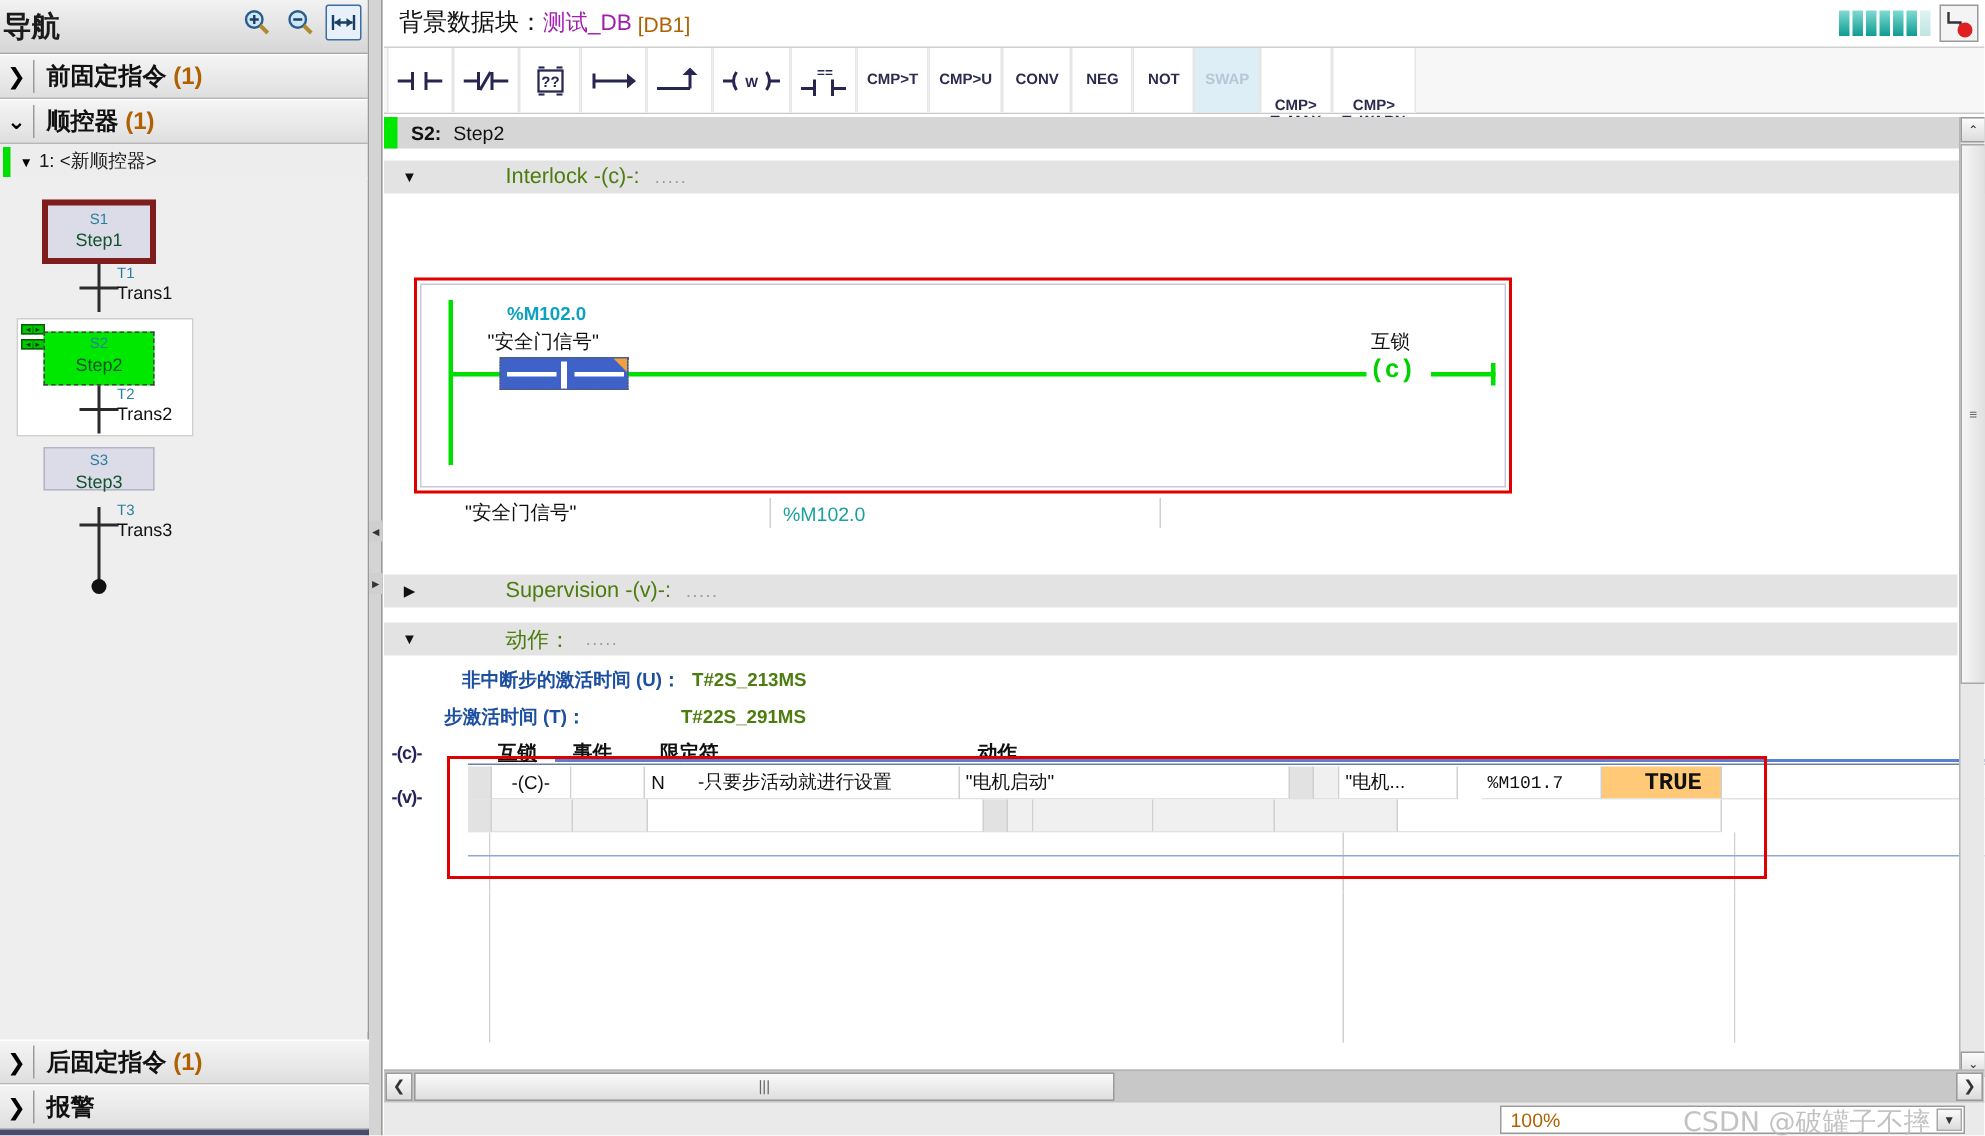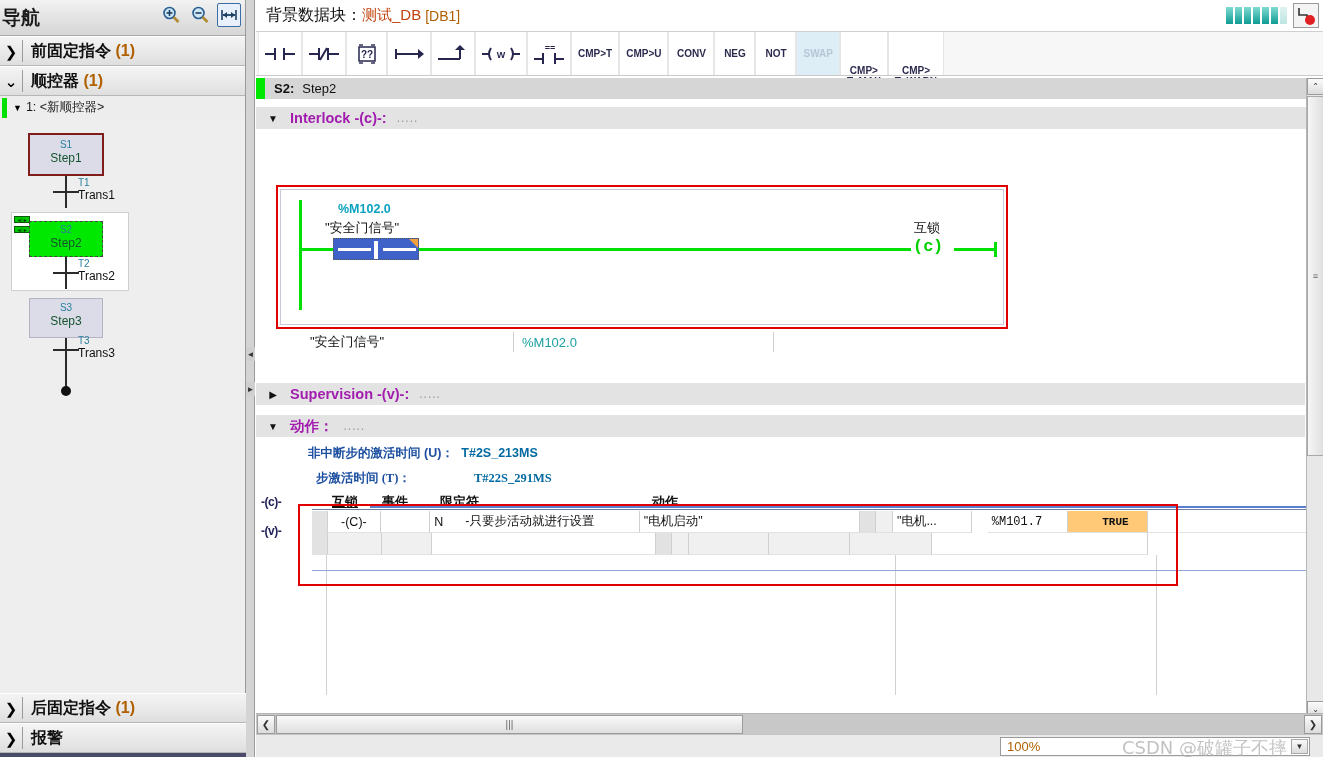--- a/index.html
+++ b/index.html
@@ -75,21 +75,21 @@
   #sfc-area {
     position: absolute; left: 0; top: 118px; width: 245px; height: 570px;
     background: #eeeeee; overflow: hidden;
   }
   .sfc-step {
     position: absolute;
     text-align: center;
     background: #dcdce8;
     border: 1px solid #b4b4c4;
   }
-  .sfc-step.sel-thick { border: 2px solid #7f1d1d; background:#dcdce8; }
+  .sfc-step.sel-thick { border: 4px solid #7f1d1d; background:#dcdce8; }
   .sfc-step.active {
     background: #00e800; border: 1px dashed #444;
   }
   .sfc-step .sname { font-size: 10px; color: #2a7f9e; line-height: 12px; }
   .sfc-step .slabel { font-size: 12px; color: #14532d; line-height: 14px; }
   .sfc-sel-box {
     position: absolute; background: #ffffff; border: 1px solid #cfcfcf;
   }
   .sfc-line { position: absolute; background: #2b2b2b; width: 2px; }
   .sfc-tbar { position: absolute; background: #2b2b2b; height: 2px; }
@@ -120,21 +120,21 @@
   
   #editor {
     position: absolute; left: 256px; top: 0; right: 0; height: 757px;
     background: #ffffff;
   }
   #editor-title {
     height: 32px; background: #ffffff; border-bottom: 1px solid #cfcfcf;
     display: flex; align-items: center; padding-left: 10px; position: relative;
   }
   .title-cn { font-size: 16px; color: #111; font-weight: normal; }
-  .title-db { font-size: 15px; color: #c2410c; }
+  .title-db { font-size: 15px; color: #a21caf; }
   .title-brk { font-size: 14px; color: #b06000; margin-left: 4px; }
   #title-status {
     position: absolute; right: 36px; top: 7px; display: flex; gap: 2px;
   }
   .stat-bar { width: 7px; height: 17px; background: linear-gradient(to bottom,#7fdbd4,#0e9c91); }
   .stat-bar.pale { background: linear-gradient(to bottom,#dff3f1,#bfe6e2); }
   #title-icon {
     position: absolute; right: 4px; top: 3px; width: 26px; height: 25px;
     border: 1px solid #9a9a9a; background: #f4f4f4;
   }
@@ -168,21 +168,21 @@
     height: 24px; font-size: 13px; color: #8a8a8a; padding-left: 18px;
     display: flex; align-items: center; border-left: 2px solid #d6d6d6;
     margin-left: 14px;
   }
 
   .sect-header {
     height: 22px; background: #e3e3e3; display: flex; align-items: center;
     margin-top: 8px;
   }
   .sect-tri { width: 34px; text-align: center; font-size: 10px; color: #111; }
-  .sect-label { font-size: 14.5px; font-weight: bold; color: #a21caf; }
+  .sect-label { font-size: 14.5px; font-weight: normal; color: #4d7c0f; margin-left: 47px; }
   .sect-dots { font-size: 12px; color: #9a9a9a; margin-left: 10px; letter-spacing: 1px; }
 
   
   #ld-box {
     position: absolute; left: 20px; top: 185px; width: 732px; height: 144px;
     border: 2px solid #e00000;
   }
   #ld-inner {
     position: absolute; left: 2px; top: 2px; right: 2px; bottom: 2px;
     background: #ffffff; border: 1px solid #c8c8d8;
@@ -222,21 +222,21 @@
     display: flex; align-items: center;
   }
   .op-cell { height: 20px; border-right: 1px solid #cfcfcf; display:flex; align-items:center; }
   .op-name { width: 210px; font-size: 13px; color: #111; padding-left: 6px; }
   .op-addr { width: 260px; font-size: 13px; color: #1ba0a0; padding-left: 8px; }
   .op-blank { width: 560px; }
 
   
   .time-row { position: absolute; font-size: 12.5px; white-space: nowrap; }
   .time-lab { color: #1c4fa0; font-weight: bold; }
-  .time-val { color: #0369a1; font-weight: bold; }
+  .time-val { color: #4d7c0f; font-weight: bold; }
 
   
   #annotation {
     position: absolute; left: 570px; top: 402px;
     font-size: 31px; color: #ee1515; white-space: nowrap;
     font-family: "DejaVu Sans", sans-serif;
   }
 
   
   #act-area { position: absolute; left: 0; top: 492px; right: 0; bottom: 48px; }
@@ -262,21 +262,21 @@
     border-right: 1px solid #d0d0d0; border-bottom: 1px solid #e2e2e2;
     font-size: 12.5px; color: #111; display: flex; align-items: center;
     padding-left: 4px; background: #ffffff; overflow: hidden; white-space: nowrap;
   }
   .act-cell.gray { background: #e2e2e2; }
   .act-cell.lgray { background: #f0f0f0; }
   .act-cell.center { justify-content: center; padding-left: 0; }
   .act-cell.mono { font-family: "Liberation Mono", "DejaVu Sans Mono", monospace; font-size: 12px; margin-left: 16px; }
   .act-cell.true {
     background: #ffc977; font-family: "Liberation Mono", "DejaVu Sans Mono", monospace;
-    font-weight: bold; justify-content: center; padding-left: 16px; font-size: 11px;
+    font-weight: bold; justify-content: center; padding-left: 16px; font-size: 16px;
   }
   #act-red-box {
     position: absolute; left: 42px; top: 12px; width: 880px; height: 82px;
     border: 2px solid #e00000; pointer-events: none;
   }
   #act-blue-line {
     position: absolute; left: 58px; top: 14px; width: 1047px; height: 2px; background: #5a7fd0;
   }
   #act-blue-line2 {
     position: absolute; left: 0px; top: 78px; width: 1105px; height: 1px; background: #8fa8d8;
@@ -421,21 +421,21 @@
       </div>
       <div class="sfc-step active" style="left:29px; top:103px; width:74px; height:36px;">
         <div class="sname" style="margin-top:2px;">S2</div>
         <div class="slabel">Step2</div>
       </div>
       <div class="sfc-line" style="left:65px; top:139px; height:32px;"></div>
       <div class="sfc-tbar" style="left:53px; top:154px; width:26px;"></div>
       <div class="sfc-trans-name" style="left:78px; top:140px;">T2</div>
       <div class="sfc-trans-label" style="left:78px; top:151px;">Trans2</div>
 
-      <div class="sfc-step" style="left:29px; top:180px; width:74px; height:40px;">
+      <div class="sfc-step" style="left:29px; top:180px; width:74px; height:29px;">
         <div class="sname" style="margin-top:3px;">S3</div>
         <div class="slabel">Step3</div>
       </div>
       <div class="sfc-line" style="left:65px; top:220px; height:52px;"></div>
       <div class="sfc-tbar" style="left:53px; top:231px; width:26px;"></div>
       <div class="sfc-trans-name" style="left:78px; top:217px;">T3</div>
       <div class="sfc-trans-label" style="left:78px; top:228px;">Trans3</div>
       <div class="sfc-dot" style="left:61px; top:268px;"></div>
     </div>
 
@@ -619,21 +619,21 @@
     <div class="sect-header" style="position:absolute; left:0; top:407px; width:1049px;">
       <div class="sect-tri">▼</div>
       <div class="sect-label">动作：</div>
       <div class="sect-dots">.....</div>
     </div>
 
     <div class="time-row" style="left:52px; top:445px;">
       <span class="time-lab">非中断步的激活时间 (U)：</span>
       <span class="time-val" style="margin-left:4px;">T#2S_213MS</span>
     </div>
-    <div class="time-row" style="left:60px; top:470px;font-family:Liberation Serif, serif;">
+    <div class="time-row" style="left:40px; top:470px;">
       <span class="time-lab">步激活时间 (T)：</span>
       <span class="time-val" style="margin-left:60px;">T#22S_291MS</span>
     </div>
 
 
     <div id="act-area">
       <div class="cv-lab" style="left:5px; top:3px;">-(c)-</div>
       <div class="cv-lab" style="left:5px; top:32px;">-(v)-</div>
 
       <div id="act-table">

